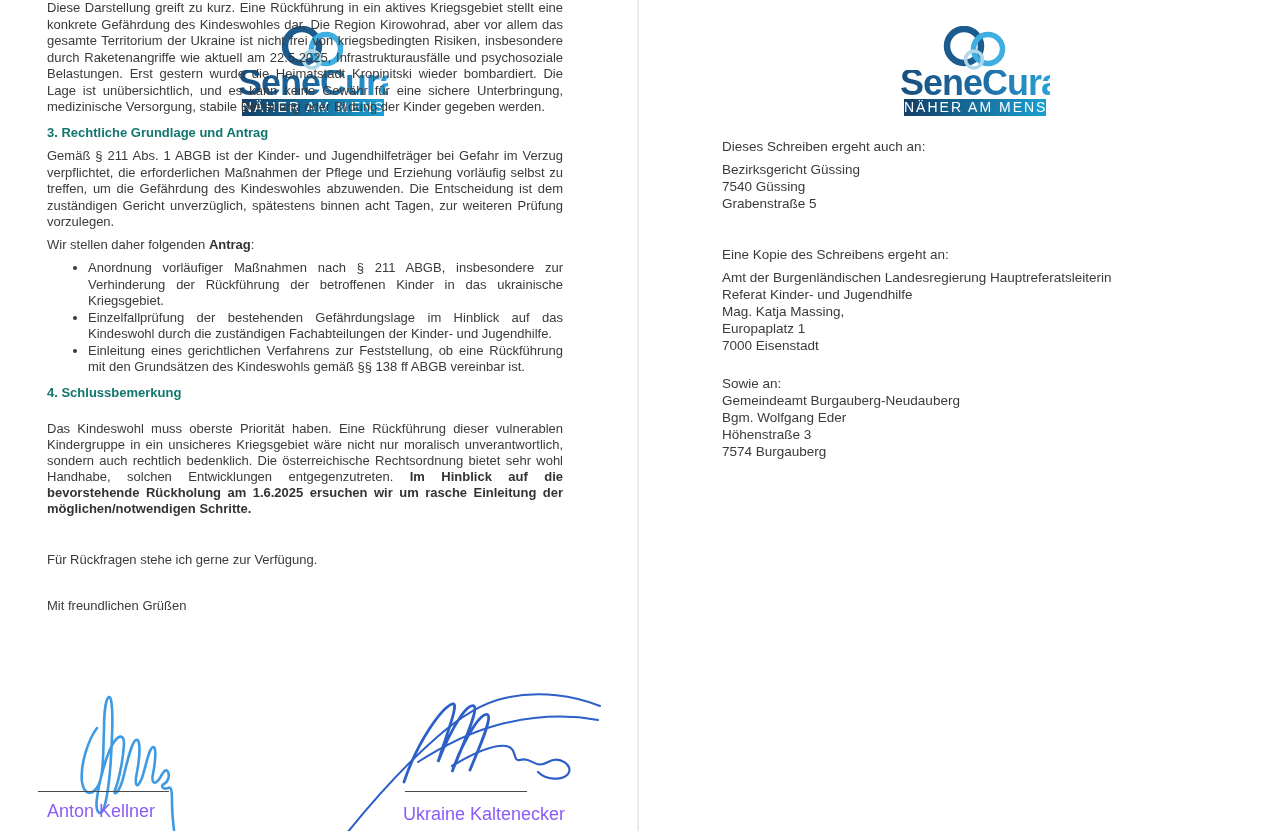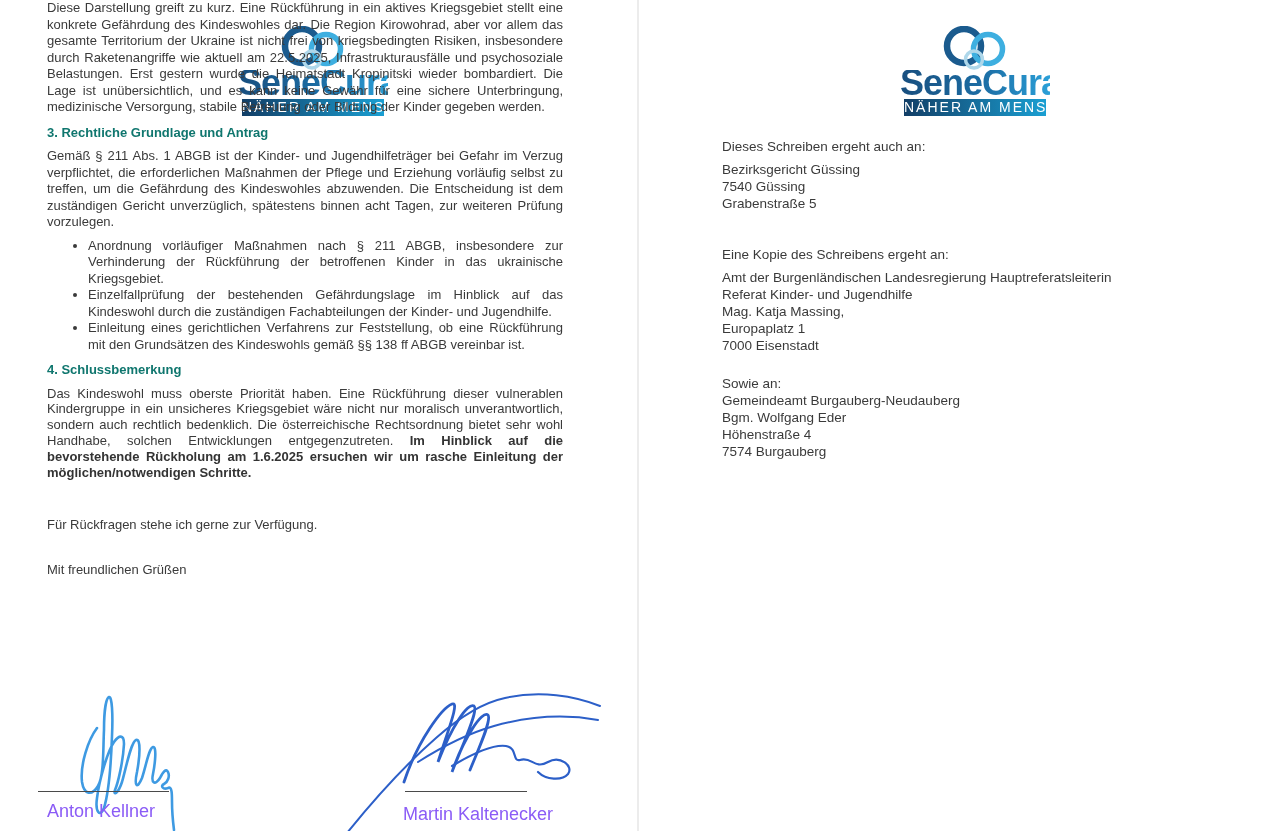--- a/index.html
+++ b/index.html
@@ -40,21 +40,21 @@
   }
   .body-left p{margin:0;}
   .jp{text-align:justify;}
   .heading{font-weight:bold;color:#0f766e;}
   #h3{margin-top:9px;}
   #p3{margin-top:7px;}
   #p-intro{margin-top:6px;}
   ul.antrag{margin:7px 0 0 0;padding-left:41px;}
   ul.antrag li{line-height:16.5px;text-align:justify;margin:0;}
   #h4{margin-top:9px;}
-  #p4{margin-top:7px;line-height:15.9px;}
+  #p4{margin-top:20px;line-height:15.9px;}
   #closing-note{margin-top:36px;}
   #salutation{margin-top:29px;}
   b{color:#333;}
 
   
   .sig-svg{position:absolute;left:0;top:670px;pointer-events:none;}
   .sig-line{position:absolute;border-top:1.4px solid #4a4a4a;height:0;}
   #sig-line-anton{left:38px;top:791px;width:131px;}
   #sig-line-martin{left:405px;top:791px;width:122px;}
   .sig-name{position:absolute;font-size:18px;color:#8b5cf6;white-space:nowrap;}
@@ -88,20 +88,21 @@
     <div class="logo-banner">NÄHER AM MENSCHEN</div>
   </div>
 
   <div class="body-left">
     <p class="jp" id="p1">Diese Darstellung greift zu kurz. Eine Rückführung in ein aktives Kriegsgebiet stellt eine konkrete Gefährdung des Kindeswohles dar. Die Region Kirowohrad, aber vor allem das gesamte Territorium der Ukraine ist nicht frei von kriegsbedingten Risiken, insbesondere durch Raketenangriffe wie aktuell am 22.5.2025, Infrastrukturausfälle und psychosoziale Belastungen. Erst gestern wurde die Heimatstadt Kropinitski wieder bombardiert. Die Lage ist unübersichtlich, und es kann keine Gewähr für eine sichere Unterbringung, medizinische Versorgung, stabile Betreuung oder Bildung der Kinder gegeben werden.</p>
 
     <p class="heading" id="h3">3. Rechtliche Grundlage und Antrag</p>
 
     <p class="jp" id="p3">Gemäß § 211 Abs. 1 ABGB ist der Kinder- und Jugendhilfeträger bei Gefahr im Verzug verpflichtet, die erforderlichen Maßnahmen der Pflege und Erziehung vorläufig selbst zu treffen, um die Gefährdung des Kindeswohles abzuwenden. Die Entscheidung ist dem zuständigen Gericht unverzüglich, spätestens binnen acht Tagen, zur weiteren Prüfung vorzulegen.</p>
 
+    <p id="p-intro"><span>Wir stellen daher folgenden </span><b>Antrag</b><span>:</span></p>
 
     <ul class="antrag">
       <li><span>Anordnung vorläufiger Maßnahmen nach § 211 ABGB, insbesondere zur Verhinderung der Rückführung der betroffenen Kinder in das ukrainische Kriegsgebiet.</span></li>
       <li><span>Einzelfallprüfung der bestehenden Gefährdungslage im Hinblick auf das Kindeswohl durch die zuständigen Fachabteilungen der Kinder- und Jugendhilfe.</span></li>
       <li><span>Einleitung eines gerichtlichen Verfahrens zur Feststellung, ob eine Rückführung mit den Grundsätzen des Kindeswohls gemäß §§ 138 ff ABGB vereinbar ist.</span></li>
     </ul>
 
     <p class="heading" id="h4">4. Schlussbemerkung</p>
 
     <p class="jp" id="p4"><span>Das Kindeswohl muss oberste Priorität haben. Eine Rückführung dieser vulnerablen Kindergruppe in ein unsicheres Kriegsgebiet wäre nicht nur moralisch unverantwortlich, sondern auch rechtlich bedenklich. Die österreichische Rechtsordnung bietet sehr wohl Handhabe, solchen Entwicklungen entgegenzutreten. </span><b>Im Hinblick auf die bevorstehende Rückholung am 1.6.2025 ersuchen wir um rasche Einleitung der möglichen/notwendigen Schritte.</b></p>
@@ -126,21 +127,21 @@
     <path d="M 404,112 C 418,70 442,38 452,34 C 460,31 448,60 438,92 C 452,56 468,32 474,36
          C 479,40 462,76 452,102 C 464,68 482,40 488,45 C 492,50 478,80 470,100" fill="none" stroke="#2c5fc8" stroke-width="2.8" stroke-linecap="round"></path>
     <path d="M 418,92 C 440,78 466,64 494,56 C 530,46 565,44 598,50" fill="none" stroke="#2c5fc8" stroke-width="2" stroke-linecap="round"></path>
     <path d="M 452,96 C 472,84 492,74 506,76 C 518,78 512,92 520,90 C 532,86 534,100 548,92
          C 560,85 574,96 568,104 C 562,111 546,110 538,102" fill="none" stroke="#2c5fc8" stroke-width="2.2" stroke-linecap="round"></path>
   </svg>
 
   <div class="sig-line" id="sig-line-anton"></div>
   <div class="sig-line" id="sig-line-martin"></div>
   <div class="sig-name" id="sig-name-anton">Anton Kellner</div>
-  <div class="sig-name" id="sig-name-martin">Martin Kaltenecker</div>
+  <div class="sig-name" id="sig-name-martin">Ukraine Kaltenecker</div>
 </div>
 
 <div class="divider"></div>
 
 <div class="page" id="page-right"></div>
 
 <div class="logo" id="logo-right">
   <svg class="logo-rings" width="150" height="46" viewBox="0 0 150 46">
     <circle cx="64" cy="20" r="17" fill="none" stroke="#1b5b8e" stroke-width="6.5"></circle>
     <circle cx="88" cy="23" r="14.5" fill="none" stroke="#3eafe0" stroke-width="5.5"></circle>
@@ -169,17 +170,17 @@
       <div>Europaplatz 1</div>
       <div>7000 Eisenstadt</div>
     </div>
   </div>
 
   <div id="rp-block3">
     <p class="rp-title">Sowie an:</p>
     <div class="rp-lines">
       <div>Gemeindeamt Burgauberg-Neudauberg</div>
       <div>Bgm. Wolfgang Eder</div>
-      <div>Höhenstraße 4</div>
+      <div>Höhenstraße 3</div>
       <div>7574 Burgauberg</div>
     </div>
   </div>
 </div>
 
 </body></html>

